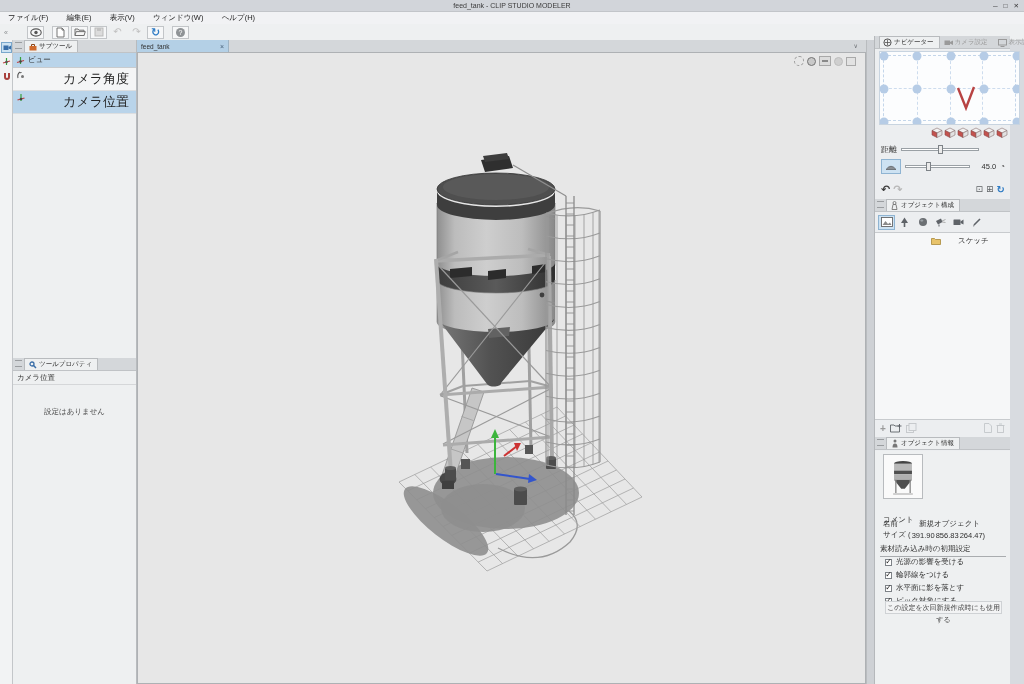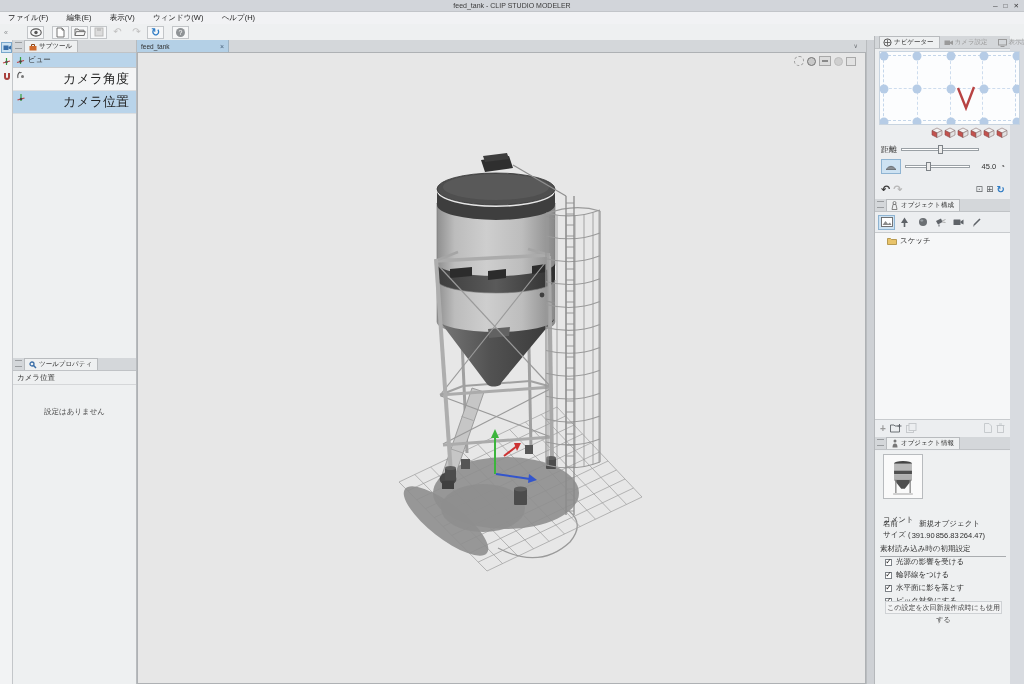--- a/index.html
+++ b/index.html
@@ -81,21 +81,21 @@
   .fov-val{width:22px;text-align:right;font-size:7.5px;}
   .dial{font-size:8px;color:#555;}
   .u-undo{font-size:11px;color:#3e3e3e;font-weight:bold;}
   .u-redo{font-size:11px;color:#b8b8b8;font-weight:bold;}
   .u-fit{font-size:9px;color:#5f6366;}
   .u-reset{font-size:10px;color:#2e7bc4;font-weight:bold;}
   .oc-toolbar{position:absolute;left:0;right:0;top:177px;height:18px;display:flex;align-items:center;gap:1px;padding-left:3px;}
   .ob{width:17px;height:15px;display:flex;align-items:center;justify-content:center;border:1px solid transparent;box-sizing:border-box;}
   .ob.selected{background:#cde2f2;border-color:#8fb4d2;}
   .oc-list{position:absolute;left:0;right:0;top:196px;height:186px;background:#f6f7f8;border-top:1px solid #c8cbce;border-bottom:1px solid #c8cbce;}
-  .tree-item{display:flex;align-items:center;gap:3px;padding:3px 0 0 12px;font-size:7.5px;}
+  .tree-item{display:flex;align-items:center;gap:17px;padding:3px 0 0 12px;font-size:7.5px;margin-left:44px;}
   .oi-toolbar{position:absolute;left:0;right:0;top:384px;height:16px;display:flex;align-items:center;gap:4px;padding:0 5px;box-sizing:border-box;}
   .oi-plus{color:#9a9a9a;font-size:10px;font-weight:bold;}
   .oi-sp{flex:1;}
   .oi-tabbar{top:401px;}
   .oi-content{position:absolute;left:0;right:0;top:415px;bottom:0;background:#eef0f1;font-size:7.5px;}
   .thumb{position:absolute;left:8px;top:3px;width:40px;height:45px;background:#fafafa;border:1px solid #b8bbbe;box-sizing:border-box;display:flex;align-items:center;justify-content:center;}
   .ir{position:absolute;left:8px;right:5px;display:flex;align-items:center;}
   .ir .lab{width:36px;}
   .ir-name{top:68px;} .ir-comment{top:64px;} .ir-size{top:79px;align-items:flex-end;}
   .szv{width:24px;text-align:right;}

